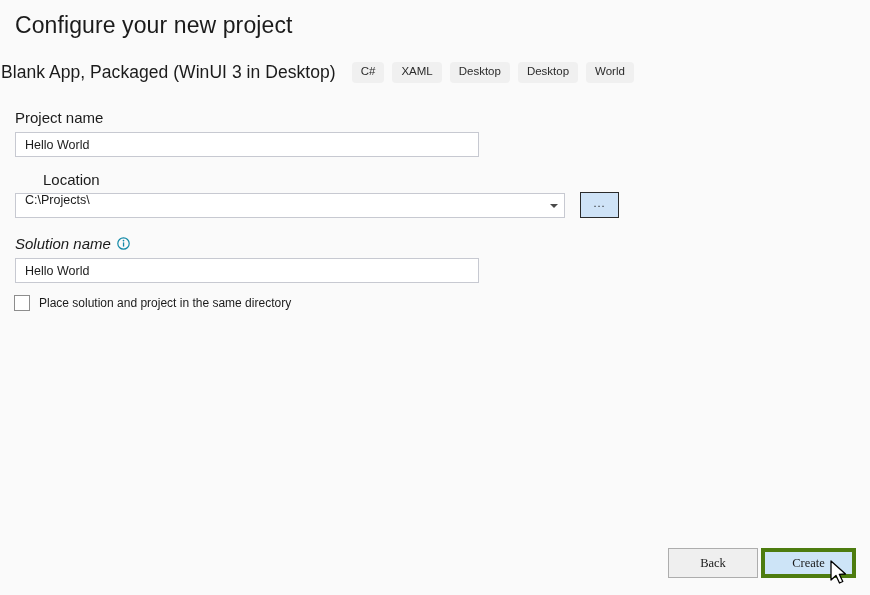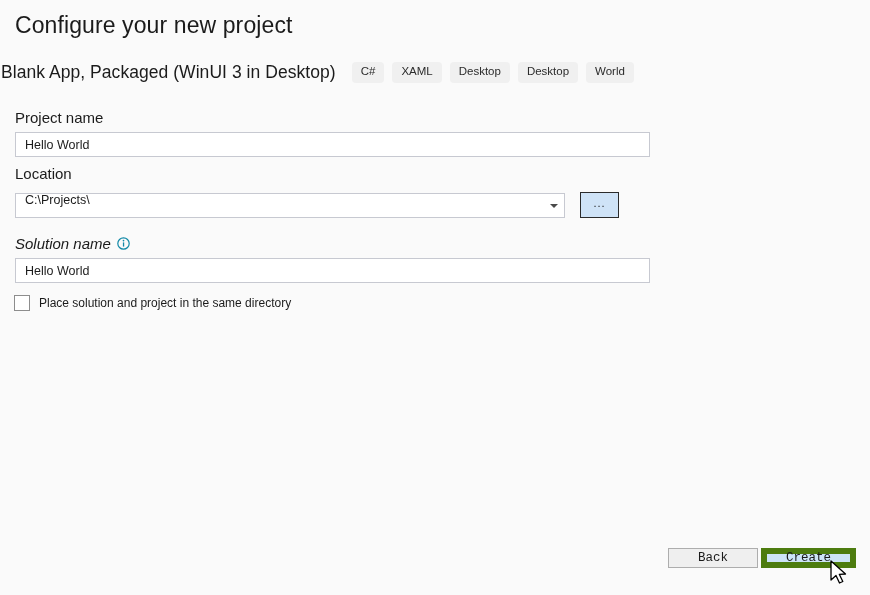--- a/index.html
+++ b/index.html
@@ -72,35 +72,35 @@
     left: 15px;
     font-size: 15px;
     color: #1b1b1b;
     line-height: 1;
     display: flex;
     align-items: center;
     gap: 6px;
     white-space: nowrap;
   }
   #label-project-name { top: 110px; }
-  #label-location     { top: 166px; }
+  #label-location     { top: 172px; margin-left: 28px; }
   #label-solution     { top: 236px; font-style: italic; }
 
   .info-icon {
     width: 13px;
     height: 13px;
     display: inline-block;
     flex: 0 0 auto;
   }
   .info-icon svg { display: block; }
 
   .text-input {
     position: absolute;
     left: 15px;
-    width: 635px;
+    width: 464px;
     height: 25px;
     box-sizing: border-box;
     background: #ffffff;
     border: 1px solid #c7c9d1;
     font-family: "Liberation Sans", sans-serif;
     font-size: 12.5px;
     color: #1b1b1b;
     padding: 0 0 0 9px;
     outline: none;
     line-height: 23px;
@@ -193,41 +193,41 @@
   .footer {
     position: absolute;
     left: 0;
     right: 0;
     top: 548px;
     height: 30px;
   }
   .btn {
     position: absolute;
     box-sizing: border-box;
-    height: 20px;
-    font-family: Liberation Mono, monospace;
+    height: 30px;
+    font-family: Liberation Serif, serif;
     font-size: 12.5px;
     display: flex;
     align-items: center;
     justify-content: center;
     cursor: default;
     line-height: 1;
   }
   .btn-back {
     left: 668px;
     width: 90px;
     background: #efefef;
     border: 1px solid #adadad;
     color: #1b1b1b;
   }
   .btn-create {
     left: 761px;
     width: 95px;
     background: #cde4f7;
-    border: 6px solid #4d7c0f;
+    border: 4px solid #4d7c0f;
     color: #1b1b1b;
   }
 
   
   .cursor {
     position: absolute;
     left: 830px;
     top: 560px;
     width: 20px;
     height: 28px;

